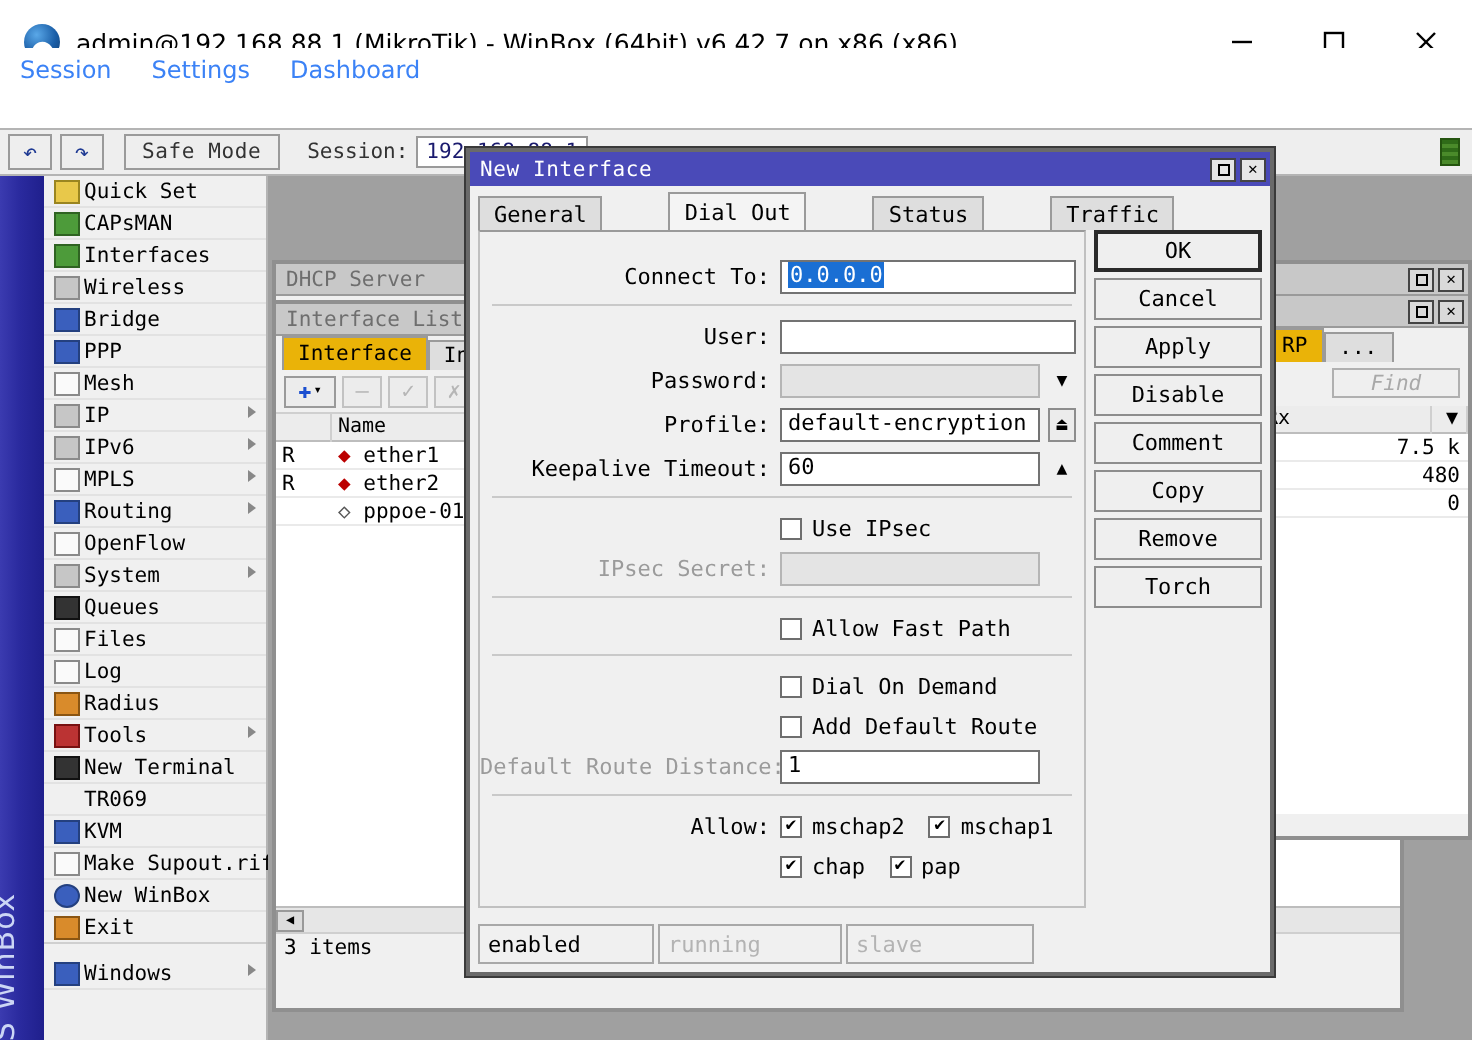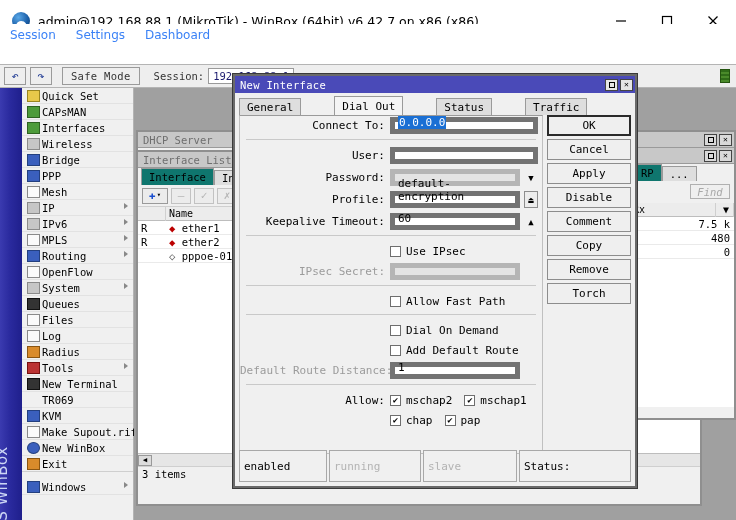--- a/index.html
+++ b/index.html
@@ -161,21 +161,21 @@
   
   .tabrow {
     height:17px; display:flex; align-items:flex-end; padding-left:3px;
     background:#f0f0f0;
   }
   .tabrow .tb {
     height:15px; padding:0 7px; font-size:10.5px; color:#000;
     border:1px solid #9a9a9a; border-bottom:none; background:#dedede;
     display:flex; align-items:center;
   }
-  .tabrow .tb.sel { background:#0f766e; height:17px; }
+  .tabrow .tb.sel { background:#eab308; height:17px; }
   .ltoolbar {
     height:22px; display:flex; align-items:center; gap:3px;
     padding-left:4px; border-bottom:1px solid #cfcfcf; background:#f0f0f0;
   }
   .lt {
     width:20px; height:16px; border:1px solid #9a9a9a; background:#ececec;
     display:flex; align-items:center; justify-content:center;
     font-size:11px; color:#1b4fd0; line-height:1;
   }
   .lt.dis { color:#b6b6b6; border-color:#c2c2c2; }
@@ -196,21 +196,21 @@
     height:13px; background:#e6e6e6; border-top:1px solid #bdbdbd;
     display:flex; align-items:center;
   }
   .hscroll .thumb { width:14px;height:11px; background:#dcdcdc; border:1px solid #999;
      display:flex;align-items:center;justify-content:center;font-size:7px;}
   .citems { height:14px; font-size:10.5px; padding-left:4px; line-height:14px;
      background:#f0f0f0; border-top:1px solid #cfcfcf; color:#000;}
 
   
   .findbox {
-    position:absolute; right:4px; top:3px; width:40px; height:15px;
+    position:absolute; right:4px; top:3px; width:64px; height:15px;
     border:1px solid #b0b0b0; background:#efefef;
     display:flex; align-items:center; justify-content:center;
     font-size:10.5px; color:#a8a8a8; font-style:italic;margin-left:15px;
   }
 
   
   .dlg {
     position:absolute; left:233px; top:74px; width:404px; height:414px;
     background:#f0f0f0; border:2px solid #6a6a6a;
     box-shadow:0 0 0 1px #3a3a3a;
@@ -230,32 +230,32 @@
   .dtabs .dt {
     height:17px; padding:0 7px; font-size:11px; color:#000;
     background:#dedede; border:1px solid #9a9a9a; border-bottom:none;
     display:flex; align-items:center; margin-right:1px;
   }
   .dtabs .dt.sel { background:#f4f4f4; height:19px; font-weight:normal; }
 
   .dform {
     position:absolute; left:4px; top:22px; right:92px; bottom:32px;
     background:#f0f0f0; border:1px solid #c0c0c0; border-top:1px solid #9a9a9a;
-    padding-top:0;
+    padding-top:13px;
   }
   .frow { display:flex; align-items:center; height:19px; margin-bottom:3px; }
   .flabel {
     width:150px; text-align:right; padding-right:5px;
     font-size:11px; color:#000; white-space:nowrap;
   }
   .flabel.dim { color:#9b9b9b; }
   .finput {
     flex:1; height:17px; margin-right:4px;
-    border:5px solid #737373; background:#ffffff;
-    font-size:11px; color:#000; display:flex; align-items:flex-end; padding-left:3px;
+    border:1px solid #737373; background:#ffffff;
+    font-size:11px; color:#000; display:flex; align-items:flex-start; padding-left:3px;
   }
   .finput.disabled { background:#e4e4e4; border-color:#b5b5b5; }
   .finput .selhl { background:#1a6fd4; color:#ffffff; padding:0 1px; }
   .fspin {
     width:14px; height:17px; margin-right:4px; flex:none;
     display:flex; align-items:center; justify-content:center;
     font-size:9px; color:#000;
   }
   .fspin.boxed { border:1px solid #8d8d8d; background:#ececec; }
   .hsep { height:1px; background:#c9c9c9; margin:4px 6px 6px 6px; }
@@ -274,21 +274,21 @@
     display:flex; flex-direction:column; gap:3px;
   }
   .dbtn {
     height:21px; border:1px solid #8d8d8d; background:#efefef;
     display:flex; align-items:center; justify-content:center;
     font-size:11px; color:#000;
   }
   .dbtn.primary { border:2px solid #2a2a2a; }
 
   .dstatus {
-    position:absolute; left:4px; right:4px; bottom:4px; height:32px;
+    position:absolute; left:4px; right:4px; bottom:4px; height:20px;
     display:flex; gap:2px;
   }
   .dstatus .cell {
     border:1px solid #a8a8a8; background:#f0f0f0;
     display:flex; align-items:center; padding-left:4px;
     font-size:11px; color:#000;
   }
   .dstatus .cell.dim { color:#b3b3b3; }
 </style>
 </head>
@@ -752,19 +752,18 @@
         <div class="dbtn">Comment</div>
         <div class="dbtn">Copy</div>
         <div class="dbtn">Remove</div>
         <div class="dbtn">Torch</div>
       </div>
 
       <div class="dstatus">
         <div class="cell" style="width:88px;">enabled</div>
         <div class="cell dim" style="width:92px;">running</div>
         <div class="cell dim" style="width:94px;">slave</div>
-        <div class="cell" style="flex:1;">Status:</div>
       </div>
 
     </div>
   </div>
 
 </div>
 
 </body></html>

